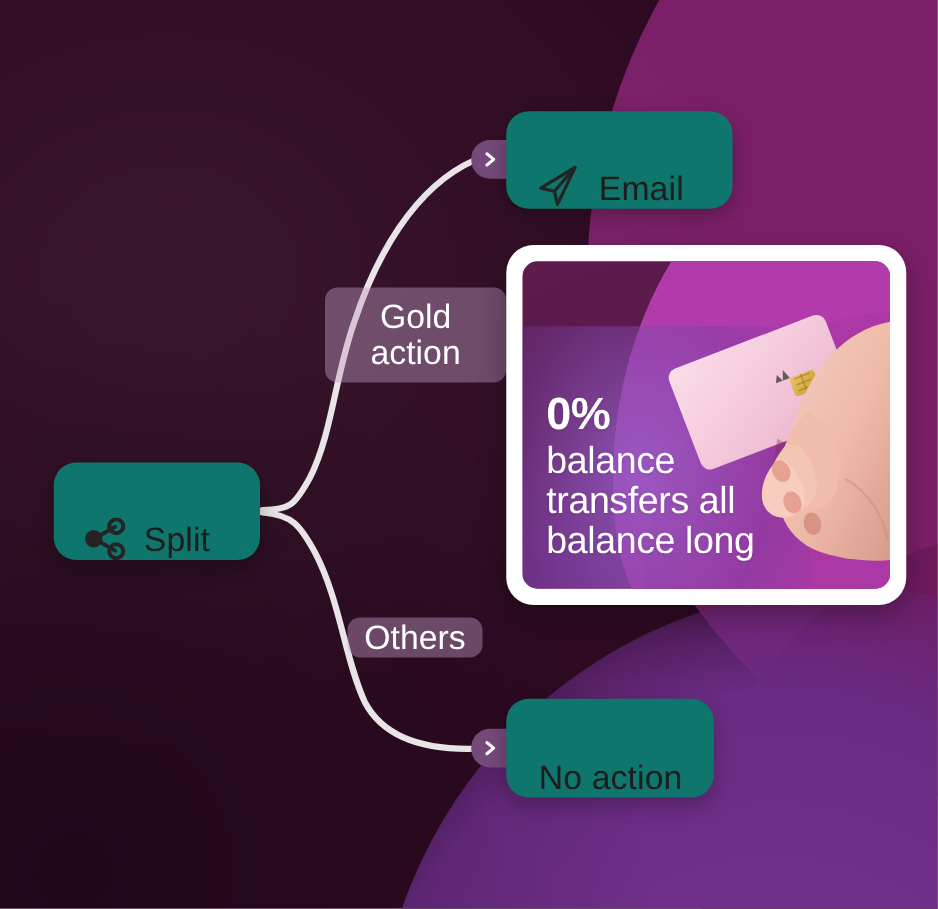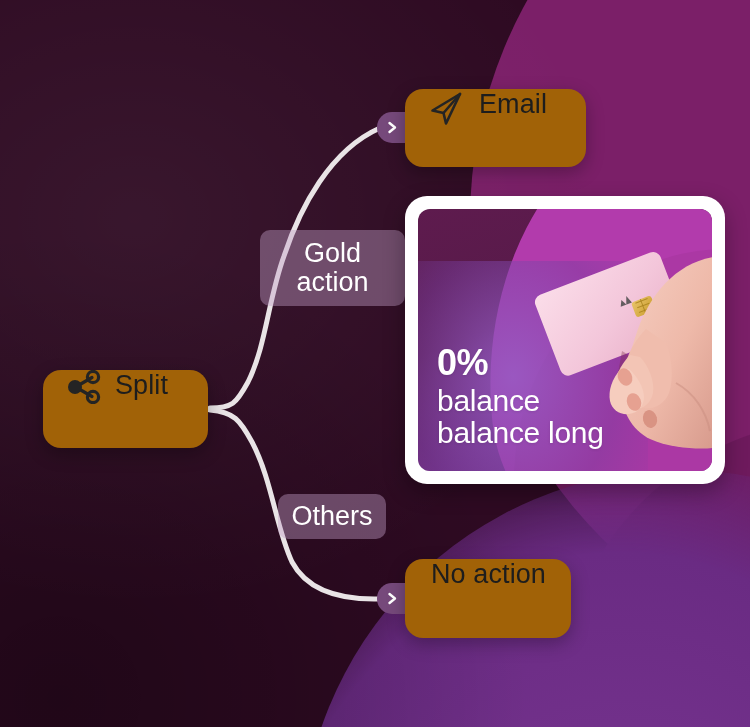--- a/index.html
+++ b/index.html
@@ -46,24 +46,24 @@
     background: radial-gradient(ellipse at 18% 30%, rgba(255,255,255,.05) 0%, rgba(0,0,0,0) 55%),
                 radial-gradient(ellipse at 8% 96%, rgba(0,0,0,.30) 0%, rgba(0,0,0,0) 48%);
   }
 
   
   .edges { position: absolute; inset: 0; }
 
   
   .node {
     position: absolute;
-    background: #a16207;
+    background: #0f766e;
     border-radius: 16px;
     display: flex;
-    align-items: flex-start;
+    align-items: flex-end;
     gap: 14px;
     padding: 0 22px;
     box-shadow: 0 6px 18px rgba(0,0,0,.28);
   }
   .node .label {
     font-size: 27px;
     color: #1d1d1d;
     white-space: nowrap;
     letter-spacing: .1px;
   }
@@ -89,21 +89,21 @@
     position: absolute;
     background: rgba(196,160,200,.42);
     border-radius: 10px;
     display: flex; align-items: center; justify-content: center;
     text-align: center;
     color: #ffffff;
     margin-left: 44px;
   }
   #chip-gold { left: 216px; top: 230px; width: 145px; height: 76px; }
   #chip-gold .chip-text { font-size: 27px; line-height: 1.08; }
-  #chip-others { left: 234px; top: 494px; width: 108px; height: 45px; }
+  #chip-others { left: 234px; top: 494px; width: 108px; height: 32px; }
   #chip-others .chip-text { font-size: 27px; line-height: 1; }
 
   
   #promo-panel {
     position: absolute;
     left: 405px; top: 196px;
     width: 320px; height: 288px;
     background: #ffffff;
     border-radius: 22px;
     padding: 13px;
@@ -275,19 +275,20 @@
           <ellipse cx="99" cy="144" rx="7" ry="9" transform="rotate(-26 99 144)" fill="#e6a191"></ellipse>
           <ellipse cx="108" cy="169" rx="7" ry="9" transform="rotate(-20 108 169)" fill="#e6a191"></ellipse>
           <ellipse cx="124" cy="186" rx="7" ry="9" transform="rotate(-14 124 186)" fill="#d99383"></ellipse>
           <path d="M150 150 C168 160 180 178 184 198" stroke="#c98d80" stroke-width="2" fill="none" opacity=".5"></path>
         </svg>
       </div>
 
       <div class="promo-text">
         <div class="promo-headline">0%</div>
         <div class="promo-sub">balance</div>
+        <div class="promo-sub">transfers all</div>
         <div class="promo-sub">balance long</div>
       </div>
 
     </div>
   </div>
 
 </div>
 
 </body></html>

